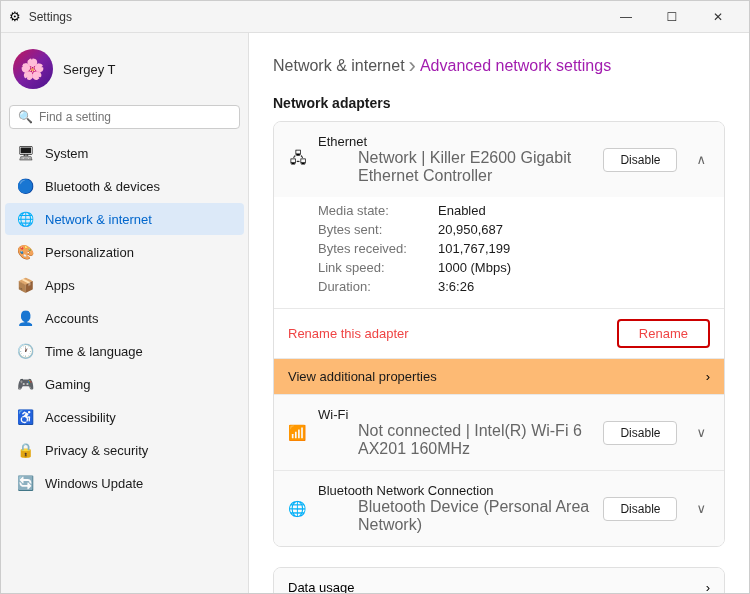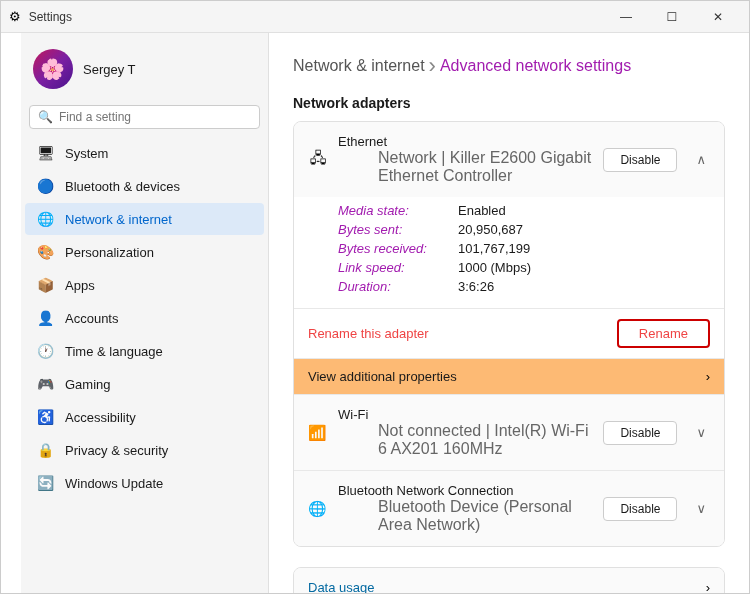--- a/index.html
+++ b/index.html
@@ -59,21 +59,20 @@
       flex: 1;
       overflow: hidden;
     }
     .sidebar {
       width: 248px;
       background: #f5f5f5;
       border-right: 1px solid #e0e0e0;
       flex-shrink: 0;
       overflow-y: auto;
       padding: 8px 0;
-      margin-left: 20px;
     }
     .sidebar-user {
       display: flex;
       align-items: center;
       gap: 10px;
       padding: 8px 12px 12px 12px;
       margin-bottom: 4px;
     }
     .user-avatar-img {
       width: 40px;
@@ -209,21 +208,21 @@
     .adapter-details {
       padding: 4px 14px 12px 44px;
       background: #fff;
     }
     .detail-row {
       display: flex;
       align-items: baseline;
       padding: 2px 0;
       font-size: 13px;
     }
-    .detail-label { color: #a21caf; width: 120px; flex-shrink: 0; font-style: italic; }
+    .detail-label { color: #737373; width: 120px; flex-shrink: 0; }
     .detail-value { color: #1a1a1a; font-weight: 400; }
     .rename-row {
       display: flex;
       align-items: center;
       justify-content: space-between;
       padding: 10px 14px;
       border-top: 1px solid #e8e8e8;
       background: #fff;
     }
     .rename-label { font-size: 13px; color: #ef4444; }
@@ -259,21 +258,21 @@
       overflow: hidden;
     }
     .settings-row {
       display: flex;
       align-items: center;
       justify-content: space-between;
       padding: 12px 14px;
       background: #fafafa;
       cursor: pointer;
     }
-    .settings-row-label { font-size: 13px; color: #0369a1; }
+    .settings-row-label { font-size: 13px; color: #000000; }
   </style>
 </head>
 <body>
 
 <div class="window">
 
   <div class="titlebar">
     <div class="titlebar-left">
       <span>⚙</span>
       <span class="titlebar-title">Settings</span>

